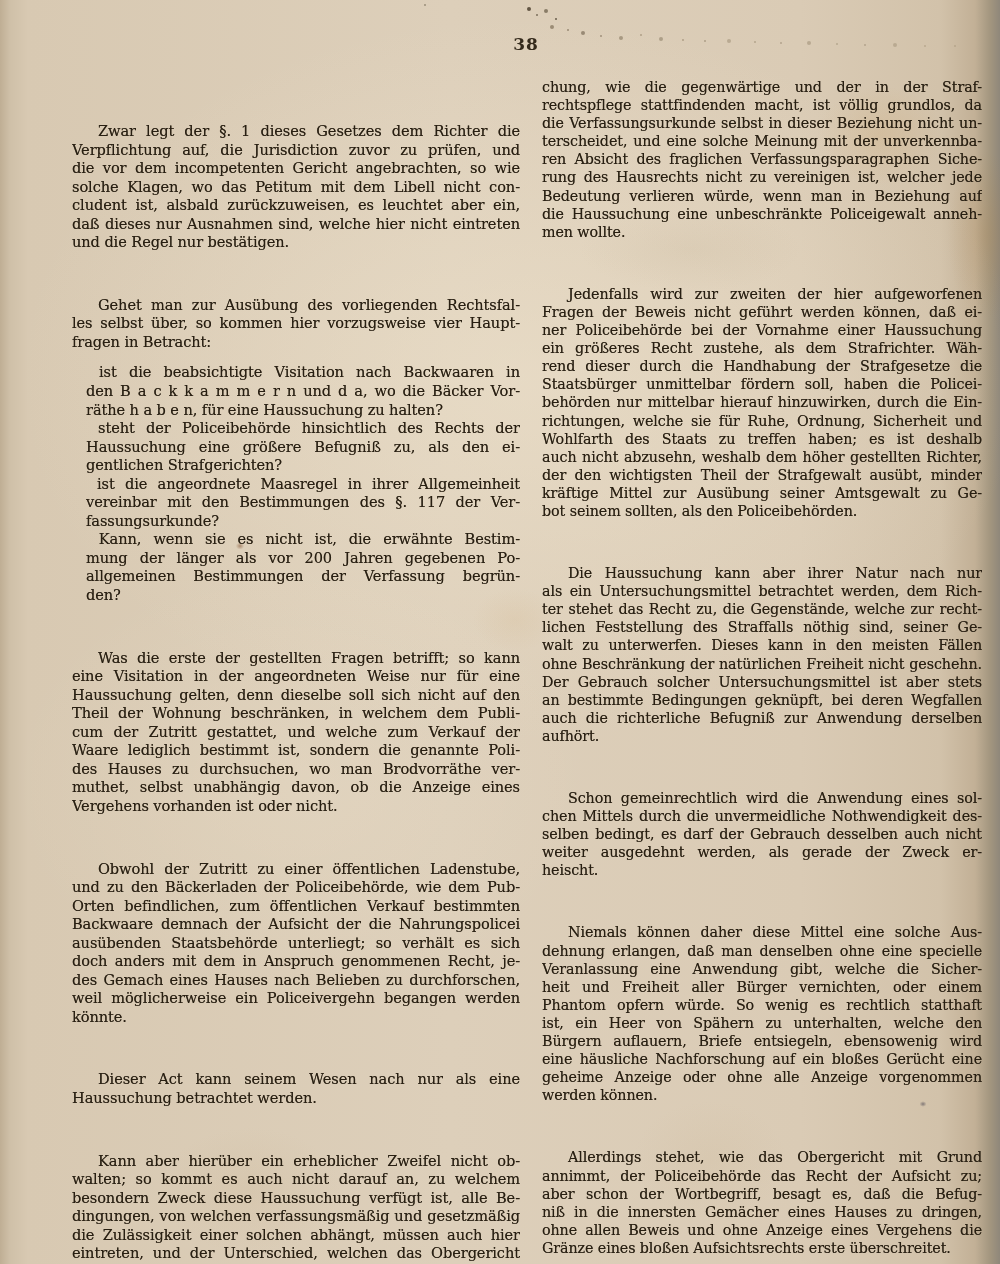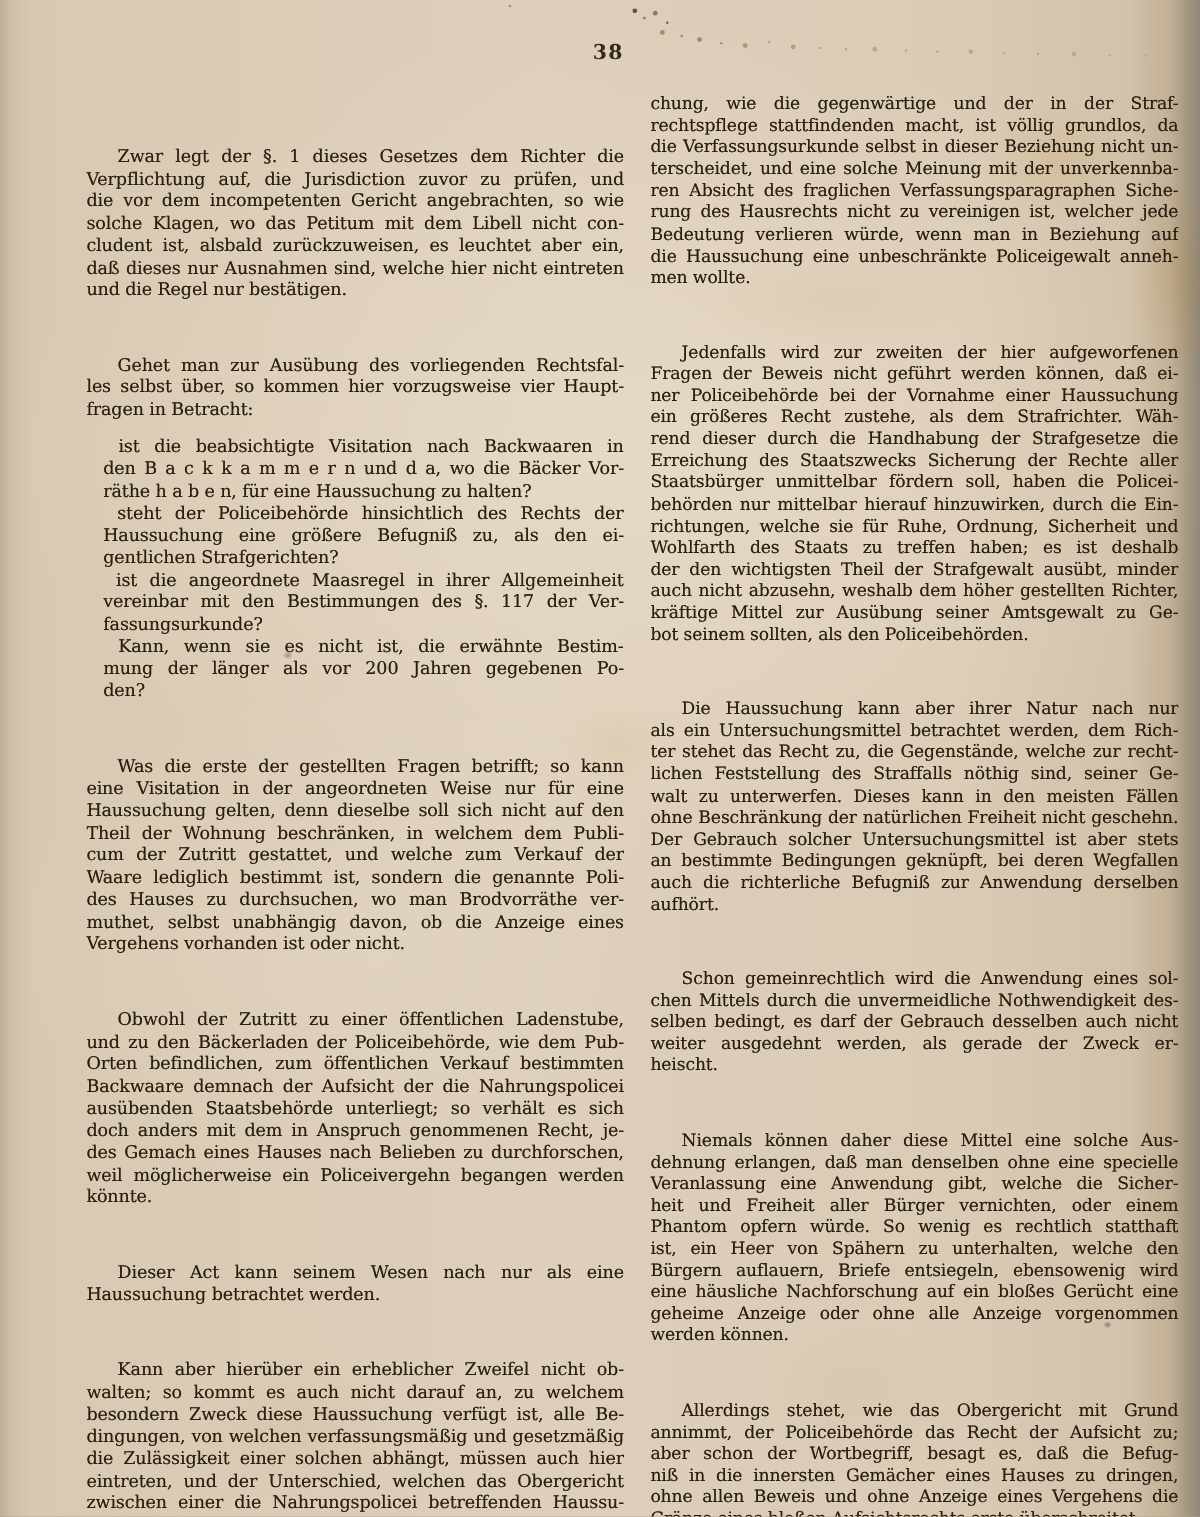--- a/index.html
+++ b/index.html
@@ -21,23 +21,23 @@
       radial-gradient(55px 120px at 986px 235px, rgba(172,128,70,0.22), transparent 70%),
       radial-gradient(60px 45px at 515px 620px, rgba(205,170,120,0.14), transparent 70%),
       radial-gradient(130px 90px at 250px 1190px, rgba(188,162,122,0.13), transparent 70%),
       radial-gradient(110px 85px at 710px 1160px, rgba(188,162,122,0.10), transparent 70%),
       radial-gradient(160px 60px at 690px 250px, rgba(170,150,118,0.10), transparent 70%),
       radial-gradient(6px 5px at 240px 546px, rgba(130,82,50,0.55), transparent 70%),
       radial-gradient(5px 4px at 923px 1104px, rgba(62,58,74,0.55), transparent 70%),
       radial-gradient(420px 320px at 30% 62%, rgba(255,246,226,0.15), transparent 70%);
   }
   .page-number{
-    position:absolute;left:494px;top:34px;width:40px;
+    position:absolute;left:506px;top:34px;width:40px;
     font-size:17px;font-weight:bold;letter-spacing:1px;color:#342a1c;
-    text-align:left;
+    text-align:center;
   }
   .specks{
     position:absolute;left:424px;top:4px;width:2px;height:2px;border-radius:50%;
     background:rgba(90,80,60,.5);
     box-shadow:
       104px 4px 0 1px rgba(58,46,30,.75),
       112px 10px 0 rgba(58,46,30,.6),
       121px 6px 0 1px rgba(70,56,36,.55),
       131px 14px 0 rgba(58,46,30,.7),
       127px 22px 0 1px rgba(90,74,50,.5),
@@ -110,20 +110,21 @@
         <div class="line end">gentlichen Strafgerichten?</div>
       </div>
       <div class="block item">
         <div class="line hang">3) ist die angeordnete Maasregel in ihrer Allgemeinheit</div>
         <div class="line">vereinbar mit den Bestimmungen des §. 117 der Ver-</div>
         <div class="line end">fassungsurkunde?</div>
       </div>
       <div class="block item">
         <div class="line hang">4) Kann, wenn sie es nicht ist, die erwähnte Bestim-</div>
         <div class="line">mung der länger als vor 200 Jahren gegebenen Po-</div>
+        <div class="line">allgemeinen Bestimmungen der Verfassung begrün-</div>
         <div class="line end">den?</div>
       </div>
       <div class="block para spaced">
         <div class="line indent">Was die erste der gestellten Fragen betrifft; so kann</div>
         <div class="line">eine Visitation in der angeordneten Weise nur für eine</div>
         <div class="line">Haussuchung gelten, denn dieselbe soll sich nicht auf den</div>
         <div class="line">Theil der Wohnung beschränken, in welchem dem Publi-</div>
         <div class="line">cum der Zutritt gestattet, und welche zum Verkauf der</div>
         <div class="line">Waare lediglich bestimmt ist, sondern die genannte Poli-</div>
         <div class="line">des Hauses zu durchsuchen, wo man Brodvorräthe ver-</div>
@@ -166,27 +167,26 @@
         <div class="line">Bedeutung verlieren würde, wenn man in Beziehung auf</div>
         <div class="line">die Haussuchung eine unbeschränkte Policeigewalt anneh-</div>
         <div class="line end">men wollte.</div>
       </div>
       <div class="block para">
         <div class="line indent">Jedenfalls wird zur zweiten der hier aufgeworfenen</div>
         <div class="line">Fragen der Beweis nicht geführt werden können, daß ei-</div>
         <div class="line">ner Policeibehörde bei der Vornahme einer Haussuchung</div>
         <div class="line">ein größeres Recht zustehe, als dem Strafrichter. Wäh-</div>
         <div class="line">rend dieser durch die Handhabung der Strafgesetze die</div>
-        <div class="line">Erreichung des Staatszwecks Sicherung der Rechte aller</div>
         <div class="line">Staatsbürger unmittelbar fördern soll, haben die Policei-</div>
         <div class="line">behörden nur mittelbar hierauf hinzuwirken, durch die Ein-</div>
         <div class="line">richtungen, welche sie für Ruhe, Ordnung, Sicherheit und</div>
         <div class="line">Wohlfarth des Staats zu treffen haben; es ist deshalb</div>
+        <div class="line">auch nicht abzusehn, weshalb dem höher gestellten Richter,</div>
         <div class="line">der den wichtigsten Theil der Strafgewalt ausübt, minder</div>
-        <div class="line">auch nicht abzusehn, weshalb dem höher gestellten Richter,</div>
         <div class="line">kräftige Mittel zur Ausübung seiner Amtsgewalt zu Ge-</div>
         <div class="line end">bot seinem sollten, als den Policeibehörden.</div>
       </div>
       <div class="block para">
         <div class="line indent">Die Haussuchung kann aber ihrer Natur nach nur</div>
         <div class="line">als ein Untersuchungsmittel betrachtet werden, dem Rich-</div>
         <div class="line">ter stehet das Recht zu, die Gegenstände, welche zur recht-</div>
         <div class="line">lichen Feststellung des Straffalls nöthig sind, seiner Ge-</div>
         <div class="line">walt zu unterwerfen. Dieses kann in den meisten Fällen</div>
         <div class="line">ohne Beschränkung der natürlichen Freiheit nicht geschehn.</div>

